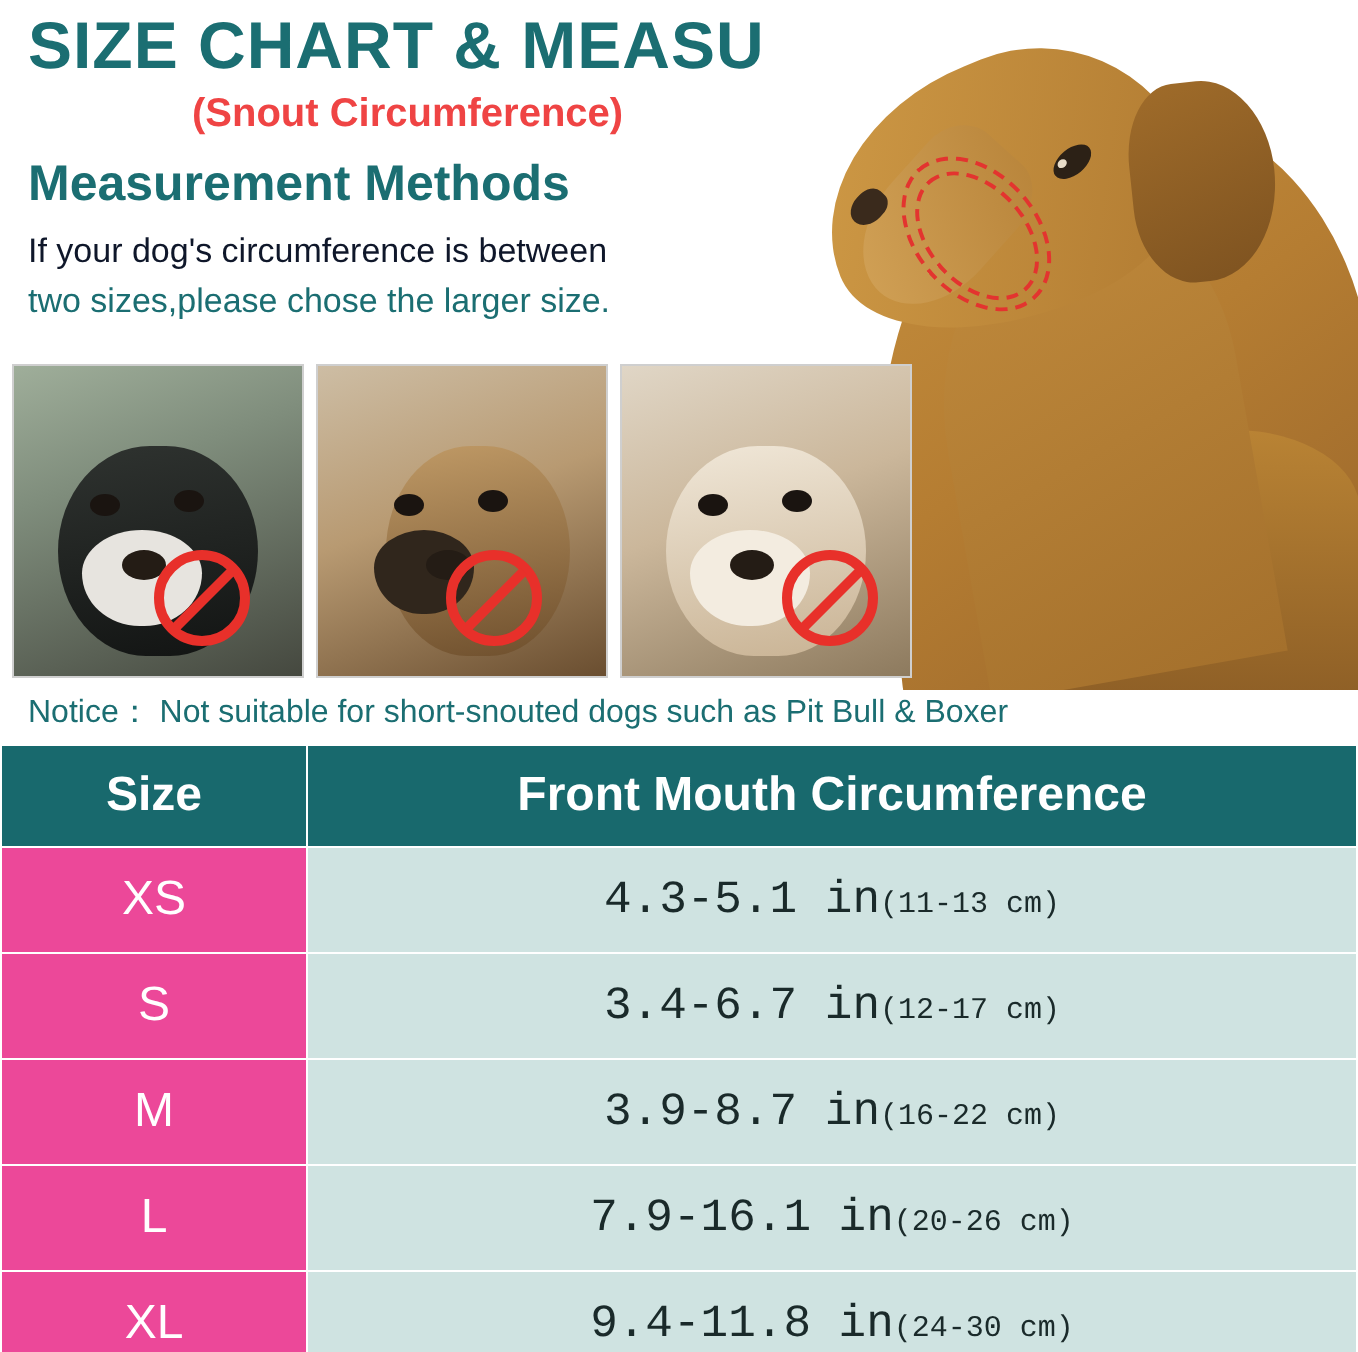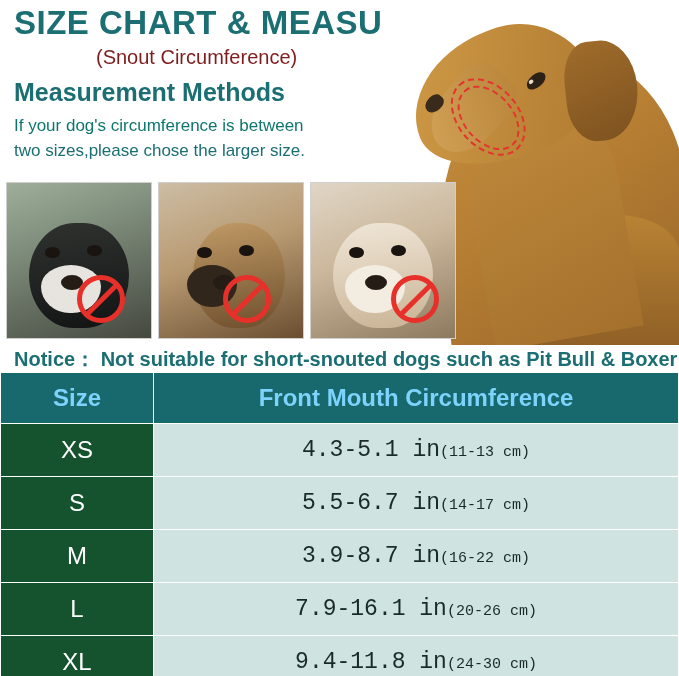--- a/index.html
+++ b/index.html
@@ -14,29 +14,29 @@
   .page{position:relative;width:679px;height:676px;}
 
   
   .title{
     position:absolute;left:14px;top:4px;
     font-size:33px;font-weight:bold;letter-spacing:.5px;
     color:#1b6e72;white-space:nowrap;
   }
   .subtitle{
     position:absolute;left:96px;top:46px;
-    font-size:20px;color:#7f1d1d;white-space:nowrap;
+    font-size:20px;color:#ef4444;white-space:nowrap;font-weight:bold;
   }
   .methods{
     position:absolute;left:14px;top:78px;
     font-size:25px;font-weight:bold;color:#1b6e72;white-space:nowrap;text-align:center;
   }
   .note-line1{
     position:absolute;left:14px;top:116px;
-    font-size:17px;color:#0f766e;white-space:nowrap;
+    font-size:17px;color:#0f172a;white-space:nowrap;
   }
   .note-line2{
     position:absolute;left:14px;top:141px;
     font-size:17px;color:#1b6e72;white-space:nowrap;
   }
 
   
   .hero{
     position:absolute;left:380px;top:0px;width:299px;height:345px;
     overflow:hidden;
@@ -153,42 +153,42 @@
     content:"";position:absolute;left:-2px;top:18px;width:42px;height:5px;
     background:#e8302a;transform:rotate(-45deg);
   }
   .t1 .no-sign{left:70px;top:92px;}
   .t2 .no-sign{left:64px;top:92px;}
   .t3 .no-sign{left:80px;top:92px;}
 
   
   .notice{
     position:absolute;left:14px;top:346px;
-    font-size:20px;color:#1b6e72;white-space:nowrap;font-weight:bold;
+    font-size:16px;color:#1b6e72;white-space:nowrap;
   }
 
   
   .table{
     position:absolute;left:0px;top:372px;width:679px;
     border-collapse:collapse;
     table-layout:fixed;
   }
   .table th,.table td{
     border:1px solid #ffffff;
     text-align:center;
     vertical-align:middle;
   }
   .table thead th{
-    background:#18696d;color:#7dd3fc;
+    background:#18696d;color:#ffffff;
     font-size:24px;font-weight:bold;
     height:48px;
   }
   .col-size{width:150px;}
   .table tbody td.size-cell{
-    background:#14532d;color:#ffffff;
+    background:#ec4899;color:#ffffff;
     font-size:24px;height:50px;font-weight:normal;
   }
   .table tbody td.val-cell{
     background:#cfe3e1;color:#1a2a2a;
     font-size:23px;height:50px;font-family:Liberation Mono, monospace;
   }
   .val-cm{font-size:15px;}
 </style>
 </head>
 <body>
@@ -255,21 +255,21 @@
         <th>Front Mouth Circumference</th>
       </tr>
     </thead>
     <tbody>
       <tr>
         <td class="size-cell">XS</td>
         <td class="val-cell"><span>4.3-5.1 in</span><span class="val-cm">(11-13 cm)</span></td>
       </tr>
       <tr>
         <td class="size-cell">S</td>
-        <td class="val-cell"><span>5.5-6.7 in</span><span class="val-cm">(14-17 cm)</span></td>
+        <td class="val-cell"><span>3.4-6.7 in</span><span class="val-cm">(12-17 cm)</span></td>
       </tr>
       <tr>
         <td class="size-cell">M</td>
         <td class="val-cell"><span>3.9-8.7 in</span><span class="val-cm">(16-22 cm)</span></td>
       </tr>
       <tr>
         <td class="size-cell">L</td>
         <td class="val-cell"><span>7.9-16.1 in</span><span class="val-cm">(20-26 cm)</span></td>
       </tr>
       <tr>

